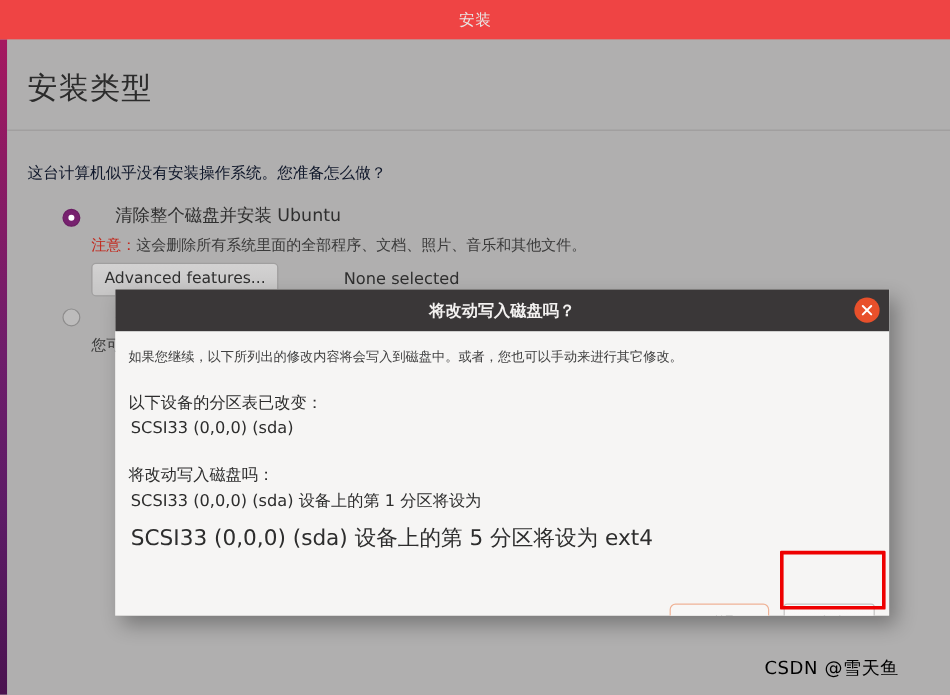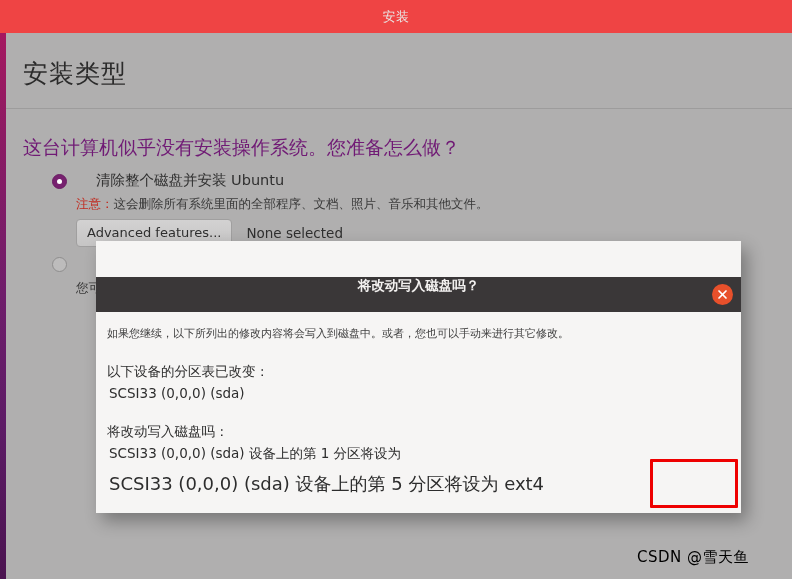--- a/index.html
+++ b/index.html
@@ -59,22 +59,22 @@
     position: absolute;
     left: 0; top: 75px;
     width: 786px; height: 1px;
     background: #9d9c9c;
   }
 
   
   .body-question {
     position: absolute;
     left: 17px; top: 102px;
-    font-size: 19px;
-    color: #701a75;
+    font-size: 13px;
+    color: #0f172a;
   }
 
   .option-row {
     position: absolute;
     display: flex;
     align-items: flex-start;
     gap: 20px;
   }
   .option-1 { left: 46px; top: 139px; }
   .option-2 { left: 46px; top: 222px; }
@@ -122,20 +122,21 @@
     left: 70px; top: 247px;
     font-size: 12.5px;
     color: #3a3a3a;
   }
 
   .adv-row {
     position: absolute;
     left: 70px; top: 186px;
     display: flex;
     align-items: center;
+    gap: 40px;
   }
   .adv-button {
     background: linear-gradient(to bottom, #d3d2d2 0%, #c6c5c5 100%);
     border: 1px solid #a09f9f;
     border-radius: 4px;
     padding: 5px 10px 6px 10px;
     font-size: 13px;
     color: #2f2f2f;
     font-family: "DejaVu Sans", "Liberation Sans", sans-serif;
   }
@@ -158,22 +159,22 @@
     left: 96px; top: 241px;
     width: 645px; height: 272px;
     background: #f6f5f4;
     overflow: hidden;
   }
   .dialog-header {
     position: relative;
     height: 35px;
     background: #3a3738;
     display: flex;
-    justify-content: center;
-    margin-top: 36px;
+    align-items: center;
+    justify-content: center;
   }
   .dialog-title {
     color: #f3f1f0;
     font-size: 13.5px;
     font-weight: bold;
   }
   .dialog-close {
     position: absolute;
     right: 8px; top: 7px;
     width: 21px; height: 21px;

